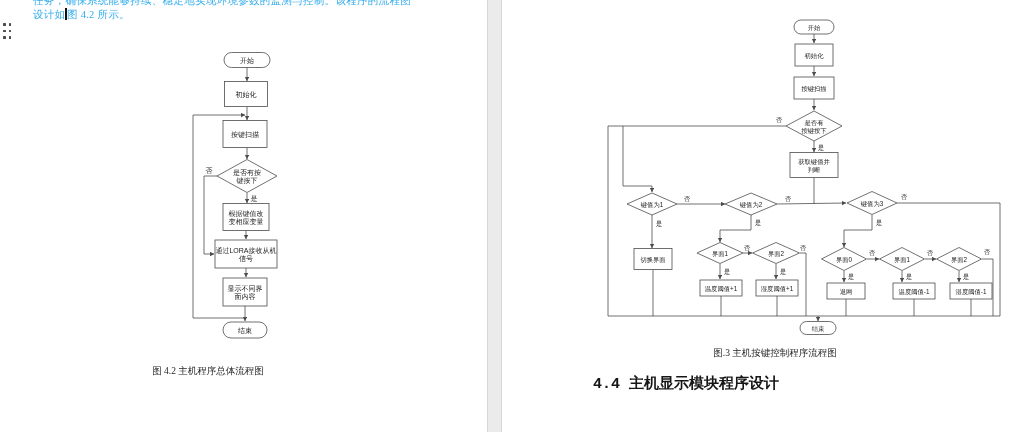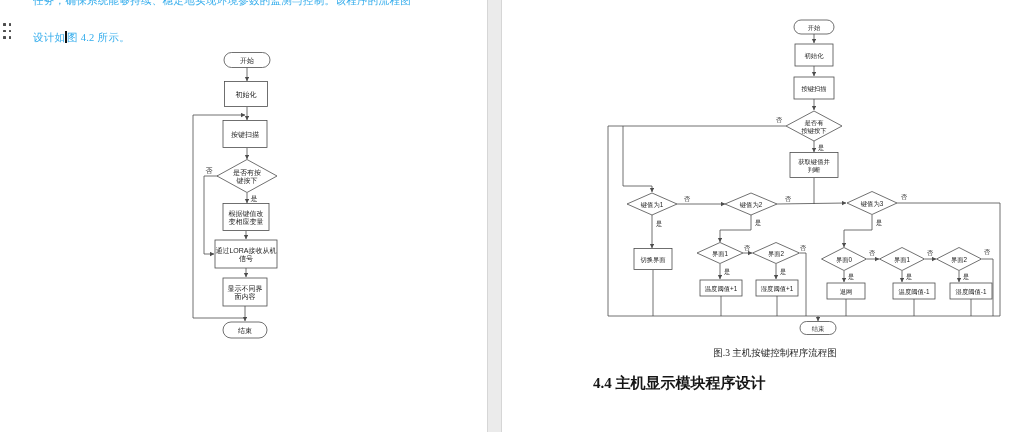--- a/index.html
+++ b/index.html
@@ -2,21 +2,21 @@
 <html><head>
 <meta charset="utf-8">
 <style>
   html,body{margin:0;padding:0;background:#fff;}
   .stage{position:relative;width:1024px;height:432px;background:#ffffff;overflow:hidden;
          font-family:"Liberation Serif",serif;}
   .abs{position:absolute;}
   .blue-text{color:#33ACEC;font-size:10.5px;letter-spacing:0.3px;white-space:nowrap;}
   .caret{display:inline-block;width:1.5px;height:12px;background:#111;vertical-align:-2px;}
   .caption{font-size:9.5px;color:#262626;text-align:center;white-space:nowrap;}
-  .heading{font-family:Liberation Serif, serif;font-weight:700;font-size:15px;color:#161616;white-space:nowrap;}
+  .heading{font-family:Liberation Mono, monospace;font-weight:700;font-size:15px;color:#161616;white-space:nowrap;}
   .gutter{left:487px;top:0;width:15px;height:432px;background:#ebebeb;
           border-left:1px solid #d6d6d6;border-right:1px solid #d6d6d6;box-sizing:border-box;}
   .handle{left:3px;top:23px;display:grid;grid-template-columns:repeat(2,2.5px);grid-auto-rows:2.5px;
           column-gap:3px;row-gap:4px;}
   .handle div{background:#4d4d4d;border-radius:0.5px;}
   .fc-edge{fill:none;stroke:#4d4d4d;stroke-width:0.8;}
   .fc-shape{fill:#ffffff;stroke:#4d4d4d;stroke-width:0.8;}
   .fc-text{text-anchor:middle;dominant-baseline:central;fill:#1a1a1a;font-family:"Liberation Sans",sans-serif;}
   .fc-label{text-anchor:middle;dominant-baseline:central;fill:#333;font-family:"Liberation Sans",sans-serif;}
 </style>
@@ -28,21 +28,21 @@
   <div class="abs" style="left:0;top:0;width:495px;height:432px;">
     <span class="handle abs">
       <div></div>
         <div></div>
         <div></div>
         <div></div>
         <div></div>
         <div></div>
     </span>
     <div class="abs blue-text" style="left:33px;top:-6px;">任务，确保系统能够持续、稳定地实现环境参数的监测与控制。该程序的流程图</div>
-    <div class="abs blue-text" style="left:33px;top:31px;text-align:center;">
+    <div class="abs blue-text" style="left:33px;top:8px;text-align:center;">
       <span>设计如</span><span class="caret"></span><span>图 4.2 所示。</span>
     </div>
 
     <svg class="abs" style="left:140px;top:45px;" width="220" height="300" viewBox="140 45 220 300" id="svg-left">
       <defs>
         <marker id="ahL" markerWidth="6" markerHeight="6" refX="4.2" refY="2.25" orient="auto" markerUnits="userSpaceOnUse">
           <path d="M0,0 L4.5,2.25 L0,4.5 z" fill="#4d4d4d"></path>
         </marker>
       </defs>
     <polyline points="247,67 247,81" class="fc-edge" marker-end="url(#ahL)"></polyline>
@@ -67,20 +67,21 @@
         <rect x="215" y="240" width="62" height="28" class="fc-shape"></rect>
         <text x="246" y="254" class="fc-text" font-size="7"><tspan x="246" y="249.8">通过LORA接收从机</tspan><tspan x="246" y="258.2">信号</tspan></text>
         <rect x="223" y="278" width="44" height="28" class="fc-shape"></rect>
         <text x="245" y="292" class="fc-text" font-size="7"><tspan x="245" y="287.8">显示不同界</tspan><tspan x="245" y="296.2">面内容</tspan></text>
         <rect x="223" y="322" width="44" height="16" class="fc-shape" rx="8" ry="8"></rect>
         <text x="245" y="330" class="fc-text" font-size="7"><tspan x="245" y="330">结束</tspan></text>
         <text x="209" y="170" class="fc-label" font-size="7">否</text>
         <text x="254" y="198" class="fc-label" font-size="7">是</text>
       </svg>
 
+    <div class="abs caption" style="left:128px;top:365px;width:160px;">图 4.2  主机程序总体流程图</div>
   </div>
 
   <div class="abs gutter"></div>
 
   <div class="abs" style="left:502px;top:6px;width:522px;height:432px;">
     <svg class="abs" style="left:93px;top:5px;" width="420" height="330" viewBox="595 5 420 330" id="svg-right">
       <defs>
         <marker id="ahR" markerWidth="6" markerHeight="6" refX="4.2" refY="2.25" orient="auto" markerUnits="userSpaceOnUse">
           <path d="M0,0 L4.5,2.25 L0,4.5 z" fill="#4d4d4d"></path>
         </marker>

